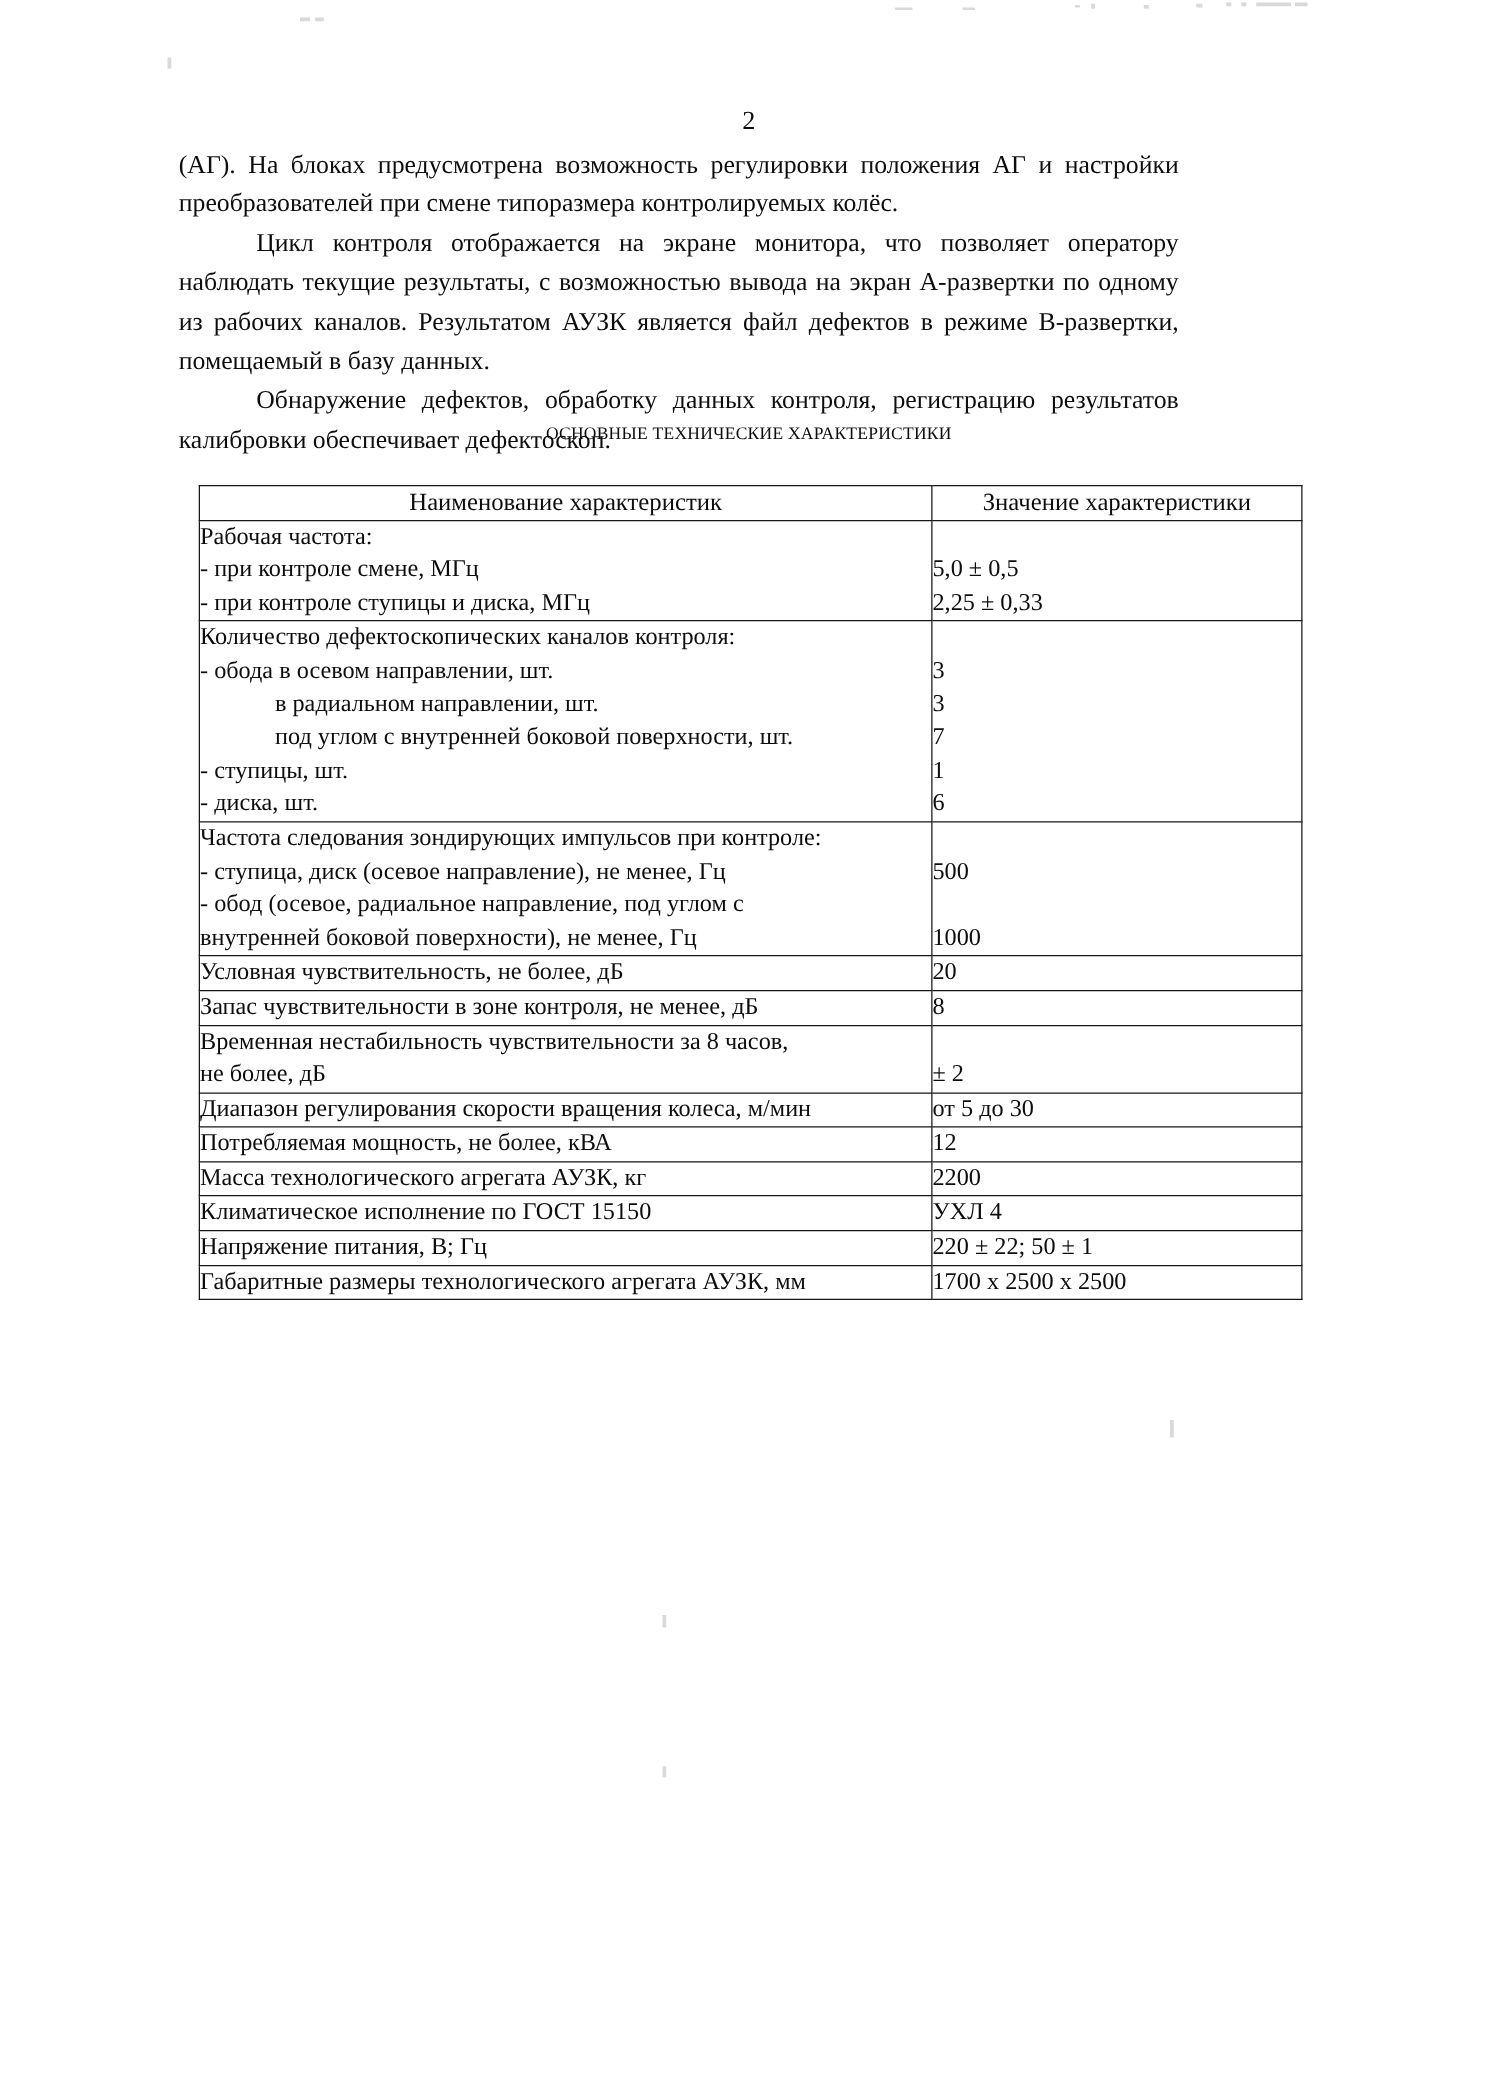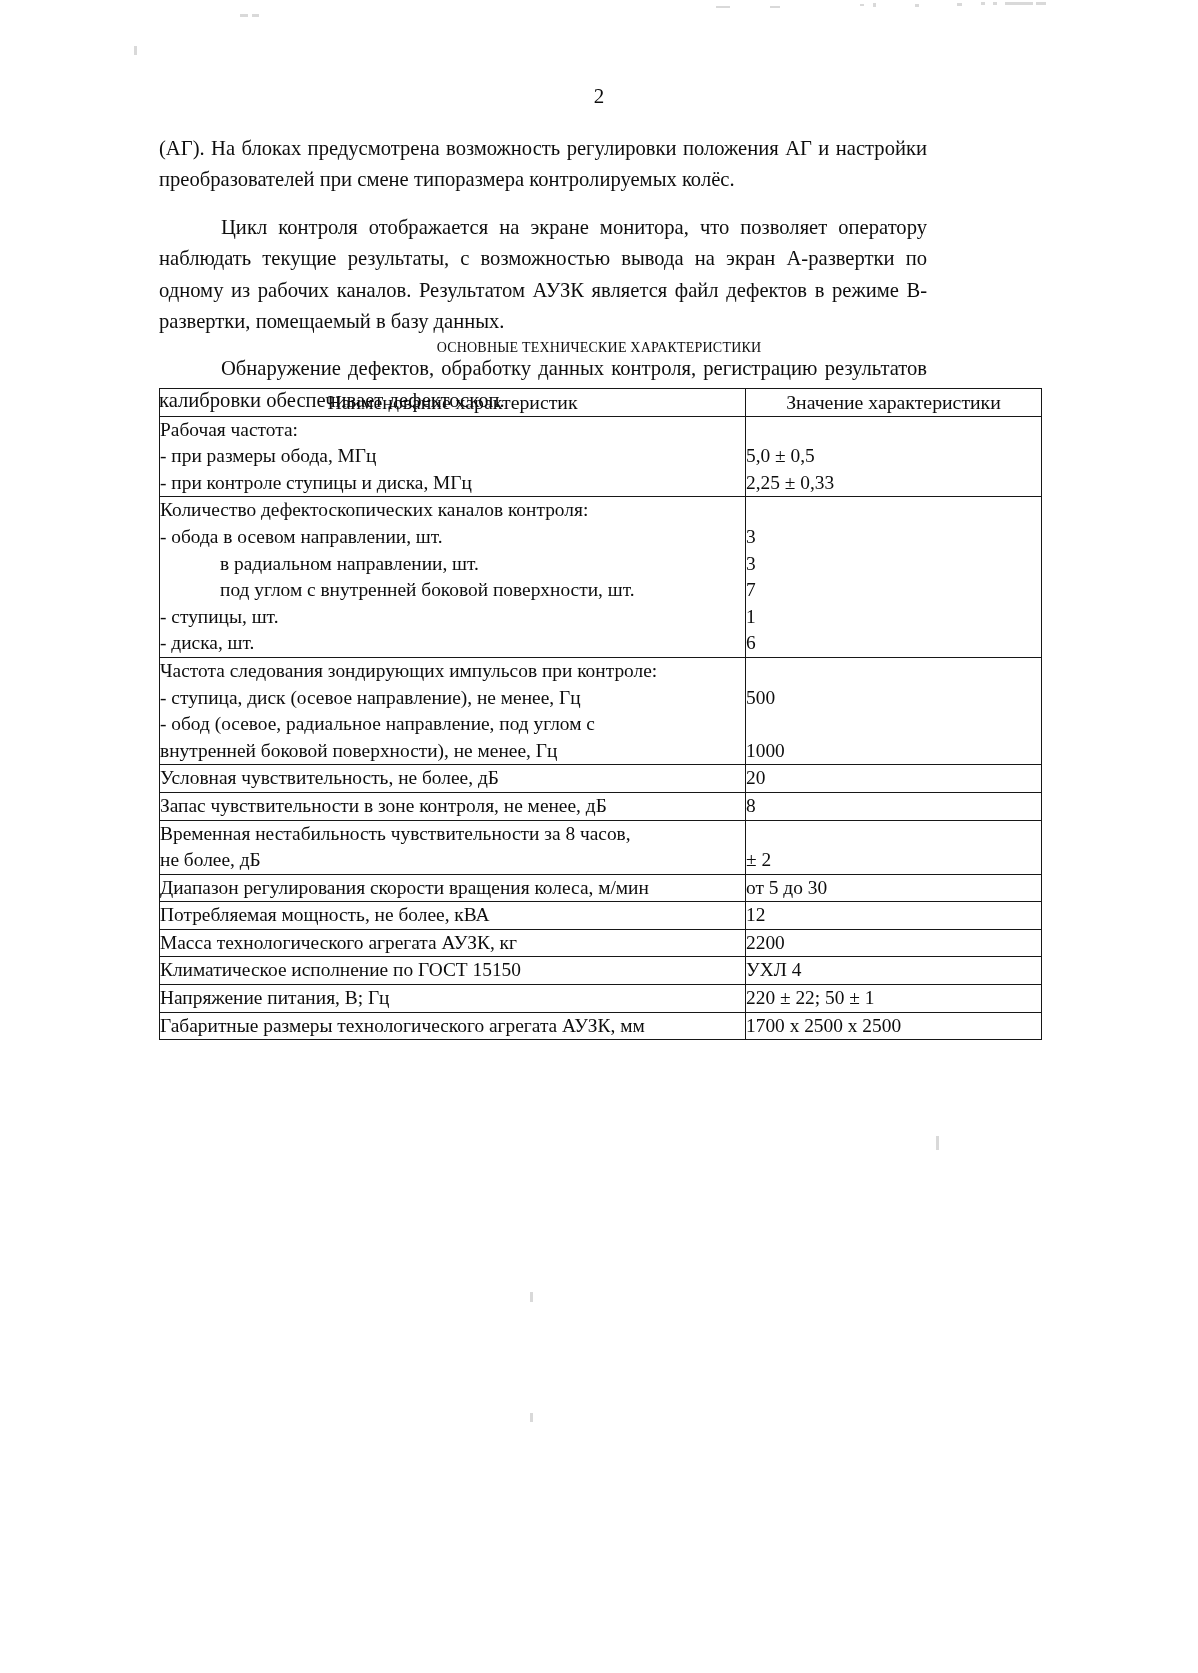--- a/index.html
+++ b/index.html
@@ -43,21 +43,21 @@
     position: absolute;
     left: 143px;
     top: 117px;
     width: 800px;
     font-size: 20.6px;
     line-height: 31.4px;
     text-align: justify;
     text-align-last: left;
   }
   .body-block p {
-    margin: 16px;
+    margin: 0;
   }
   .body-block p.indent {
     text-indent: 62px;
   }
 
   
   .section-heading {
     position: absolute;
     left: 0;
     top: 340px;
@@ -154,21 +154,21 @@
       <thead>
         <tr>
           <th class="th-name">Наименование характеристик</th>
           <th class="th-value">Значение характеристики</th>
         </tr>
       </thead>
       <tbody id="spec-body">
           <tr>
             <td class="cell-name">
               <span class="line">Рабочая частота:</span>
-              <span class="line">- при размеры обода, МГц</span>
+              <span class="line">- при контроле смене, МГц</span>
               <span class="line">- при контроле ступицы и диска, МГц</span>
             </td>
             <td class="cell-value">
               <span class="line blank">&nbsp;</span>
               <span class="line">5,0 ± 0,5</span>
               <span class="line">2,25 ± 0,33</span>
             </td>
           </tr>
           <tr>
             <td class="cell-name">

